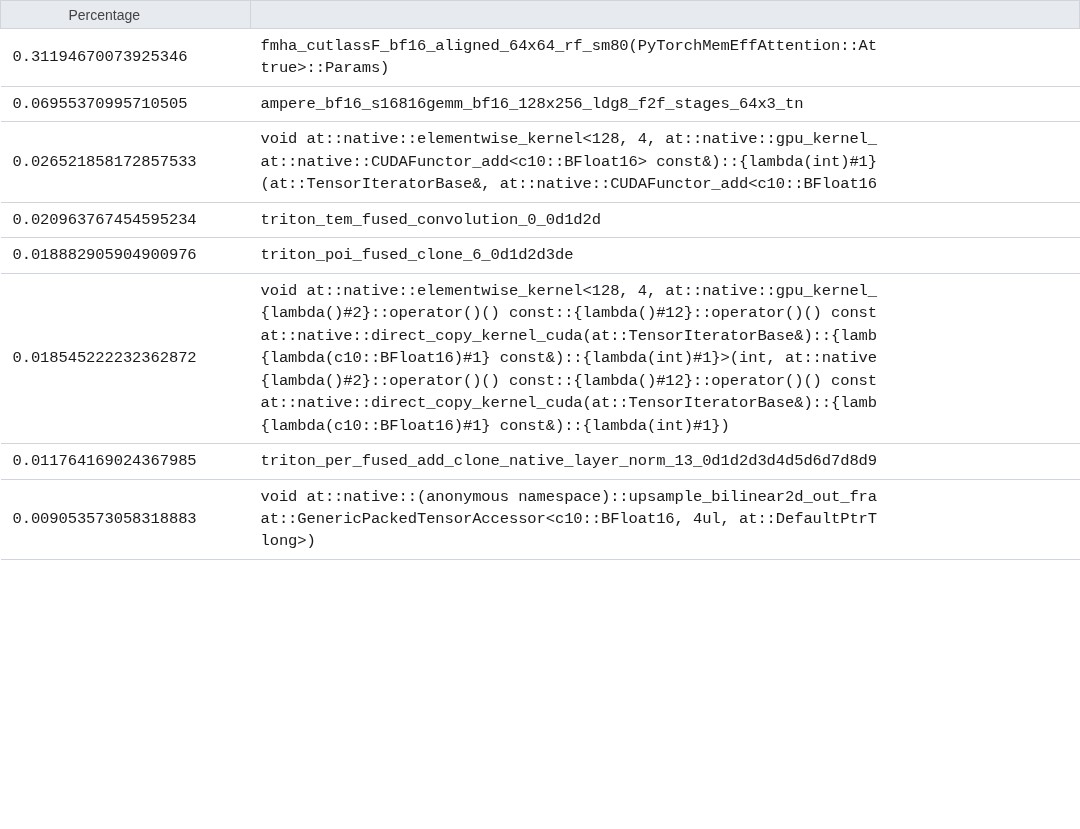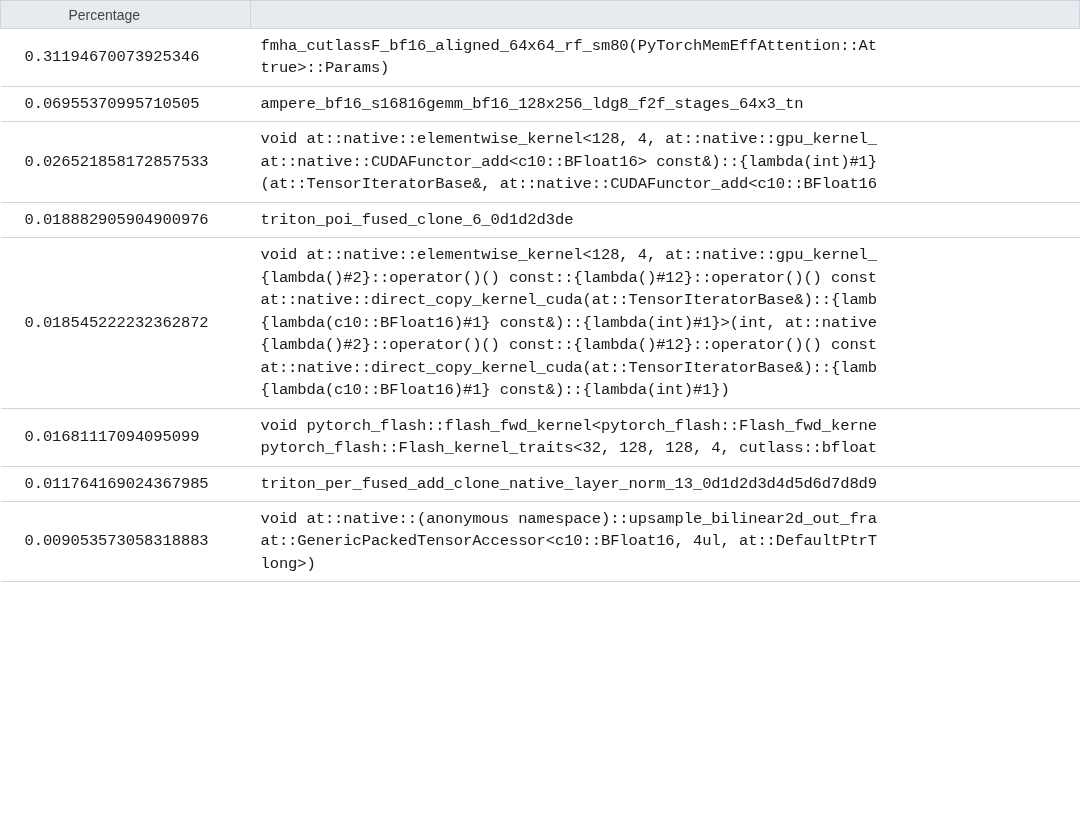--- a/index.html
+++ b/index.html
@@ -48,21 +48,21 @@
       padding: 6px 8px 6px 8px;
       vertical-align: middle;
       font-size: 15.5px;
       font-weight: 400;
       letter-spacing: -0.1px;
       line-height: 1.45;
     }
     tbody td.col-percentage {
       width: 250px;
       white-space: nowrap;
-      padding-left: 24px;
+      padding-left: 12px;
       border-left: none;
     }
     tbody td.col-name {
       white-space: pre-wrap;
       word-break: normal;
       overflow: hidden;
       padding-left: 10px;
       border-right: none;
     }
     tbody tr {
@@ -92,37 +92,36 @@
         <td class="col-percentage">0.06955370995710505</td>
         <td class="col-name">ampere_bf16_s16816gemm_bf16_128x256_ldg8_f2f_stages_64x3_tn</td>
       </tr>
       <tr>
         <td class="col-percentage">0.026521858172857533</td>
         <td class="col-name">void at::native::elementwise_kernel&lt;128, 4, at::native::gpu_kernel_
 at::native::CUDAFunctor_add&lt;c10::BFloat16&gt; const&amp;)::{lambda(int)#1}
 (at::TensorIteratorBase&amp;, at::native::CUDAFunctor_add&lt;c10::BFloat16</td>
       </tr>
       <tr>
+        <td class="col-percentage">0.020963767454595234</td>
+        <td class="col-name">triton_tem_fused_convolution_0_0d1d2d</td>
+      </tr>
+      <tr>
         <td class="col-percentage">0.018882905904900976</td>
         <td class="col-name">triton_poi_fused_clone_6_0d1d2d3de</td>
       </tr>
       <tr>
         <td class="col-percentage">0.018545222232362872</td>
         <td class="col-name">void at::native::elementwise_kernel&lt;128, 4, at::native::gpu_kernel_
 {lambda()#2}::operator()() const::{lambda()#12}::operator()() const
 at::native::direct_copy_kernel_cuda(at::TensorIteratorBase&amp;)::{lamb
 {lambda(c10::BFloat16)#1} const&amp;)::{lambda(int)#1}&gt;(int, at::native
 {lambda()#2}::operator()() const::{lambda()#12}::operator()() const
 at::native::direct_copy_kernel_cuda(at::TensorIteratorBase&amp;)::{lamb
 {lambda(c10::BFloat16)#1} const&amp;)::{lambda(int)#1})</td>
-      </tr>
-      <tr>
-        <td class="col-percentage">0.01681117094095099</td>
-        <td class="col-name">void pytorch_flash::flash_fwd_kernel&lt;pytorch_flash::Flash_fwd_kerne
-pytorch_flash::Flash_kernel_traits&lt;32, 128, 128, 4, cutlass::bfloat</td>
       </tr>
       <tr>
         <td class="col-percentage">0.011764169024367985</td>
         <td class="col-name">triton_per_fused_add_clone_native_layer_norm_13_0d1d2d3d4d5d6d7d8d9</td>
       </tr>
       <tr>
         <td class="col-percentage">0.009053573058318883</td>
         <td class="col-name">void at::native::(anonymous namespace)::upsample_bilinear2d_out_fra
 at::GenericPackedTensorAccessor&lt;c10::BFloat16, 4ul, at::DefaultPtrT
 long&gt;)</td>

